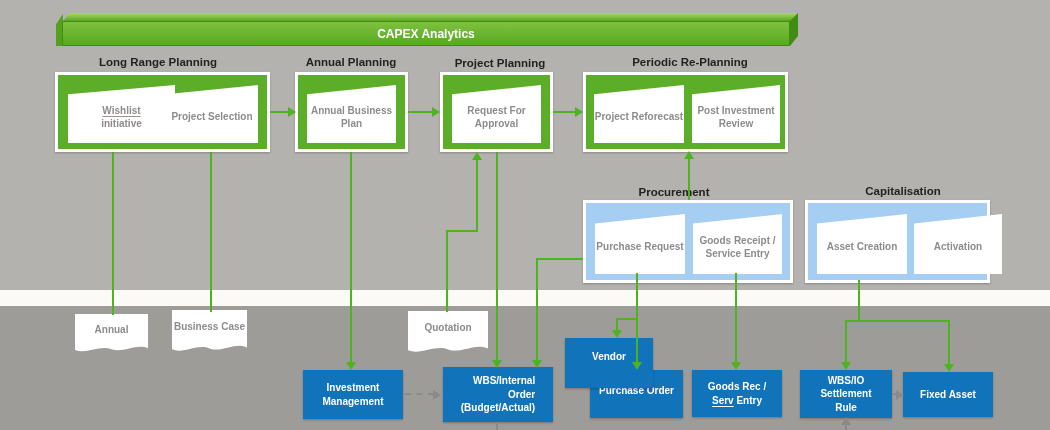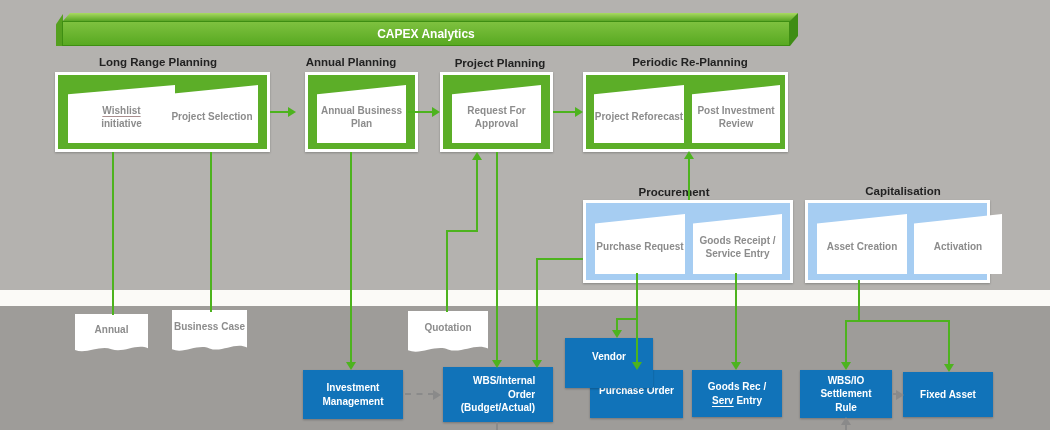--- a/index.html
+++ b/index.html
@@ -90,21 +90,21 @@
       <span>
           <span class="blk u-red">Wishlist</span>
           <span class="blk">initiative</span>
         </span>
     </div>
     <div class="pennant" style="left:108px;top:10px;width:92px;height:58px;">
       <span>Project Selection</span>
     </div>
   </div>
 
-  <div class="group green" style="left:305px;top:72px;width:113px;height:80px;">
+  <div class="group green" style="left:295px;top:72px;width:113px;height:80px;">
     <div class="pennant" style="left:9px;top:10px;width:89px;height:58px;">
       <span>Annual Business Plan</span>
     </div>
   </div>
 
   <div class="group green" style="left:440px;top:72px;width:113px;height:80px;">
     <div class="pennant" style="left:9px;top:10px;width:89px;height:58px;">
       <span>Request For Approval</span>
     </div>
   </div>

